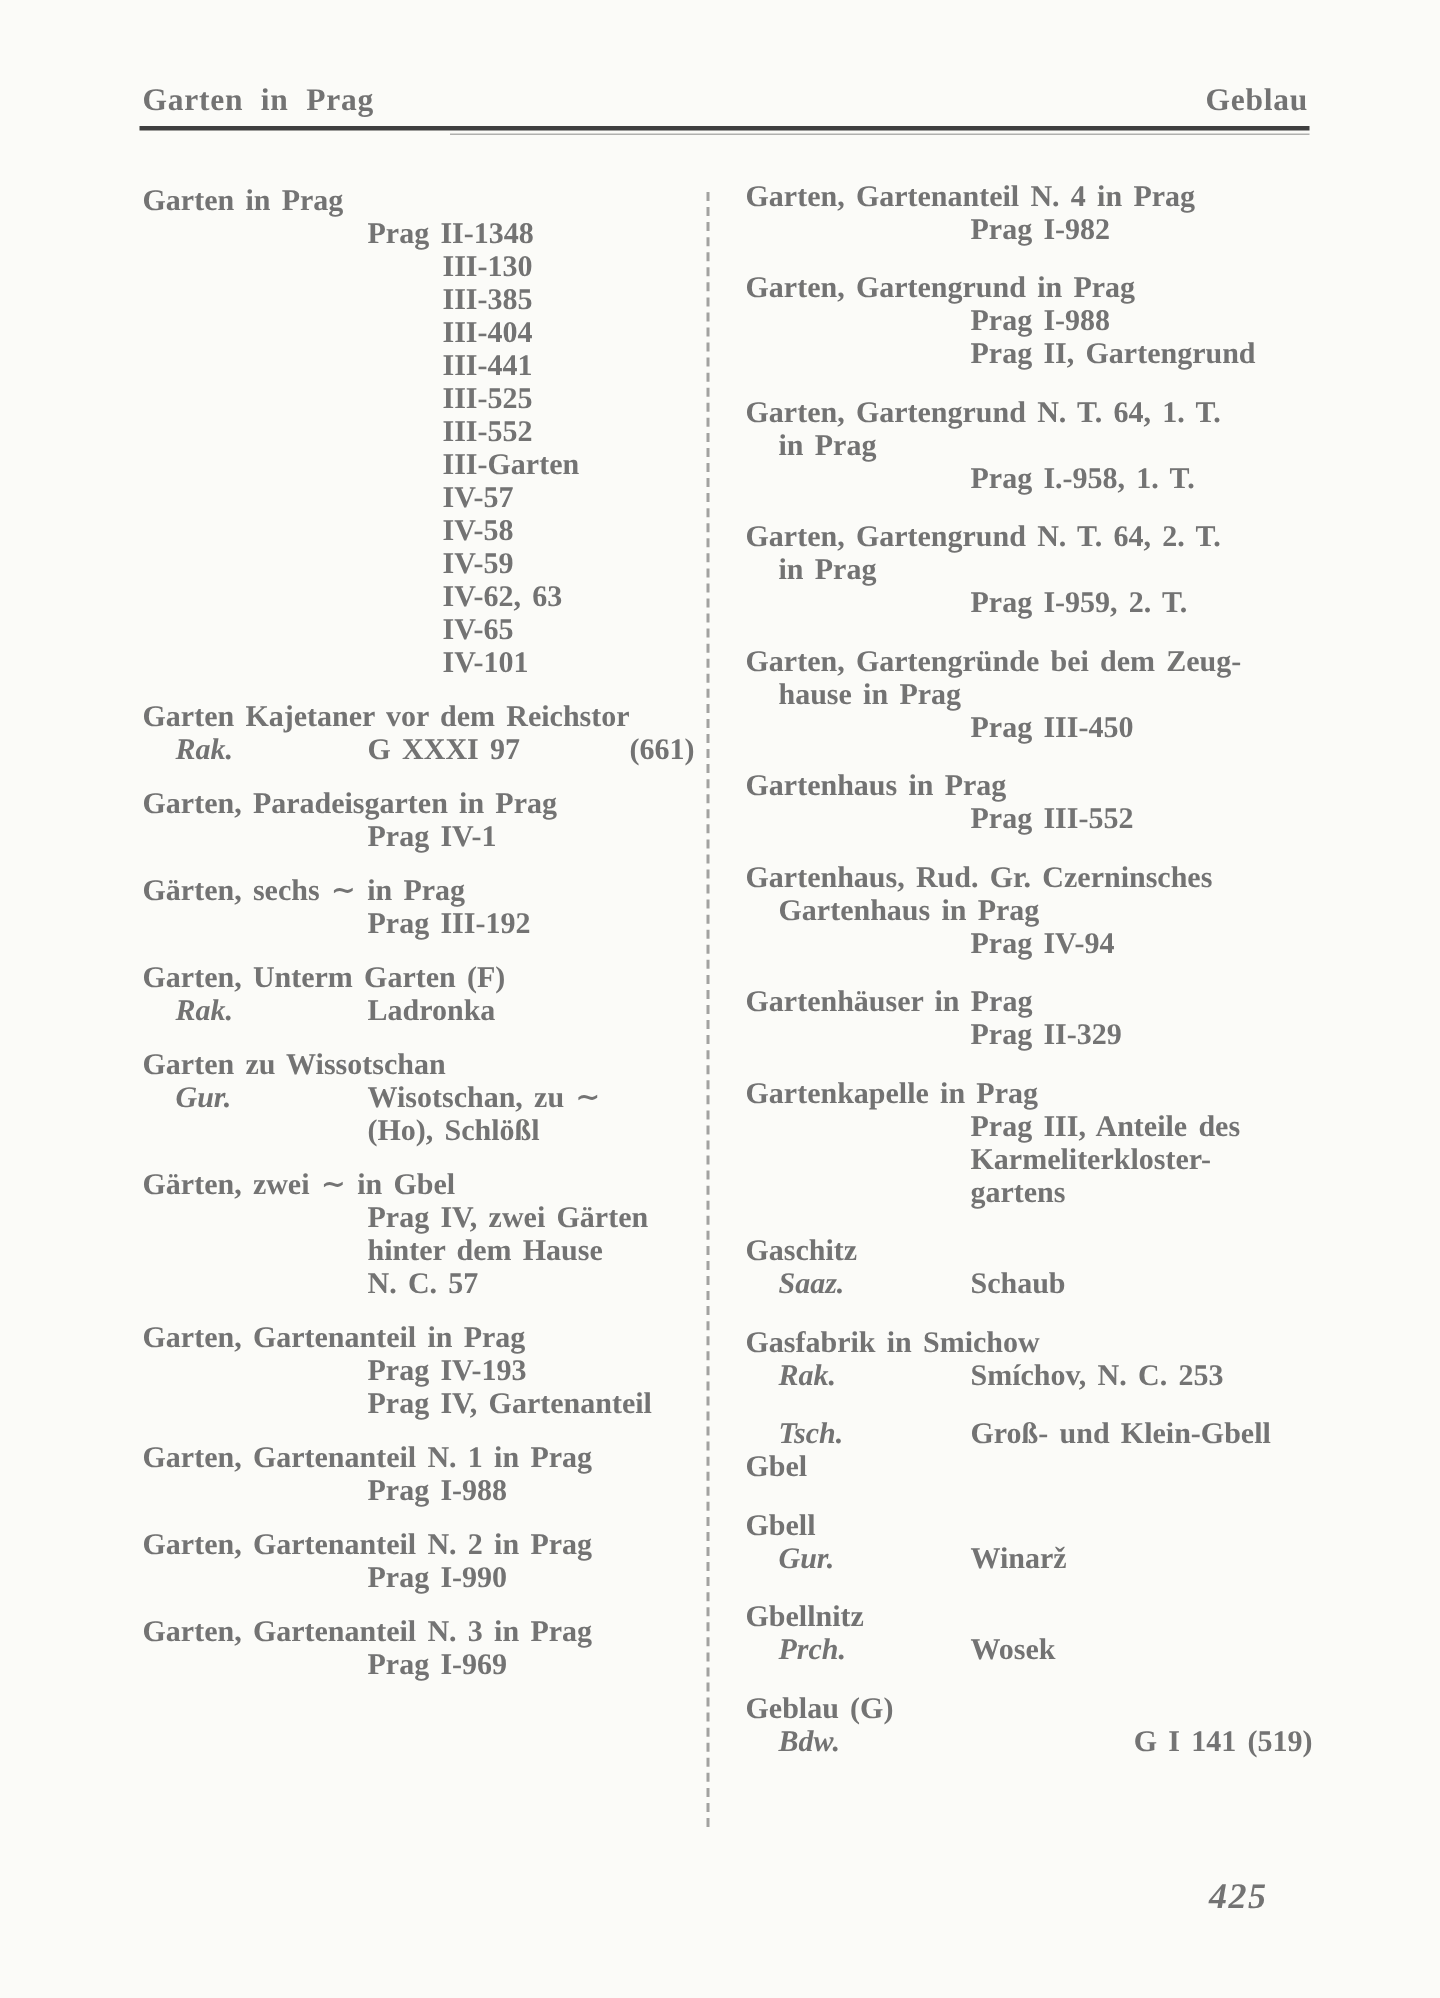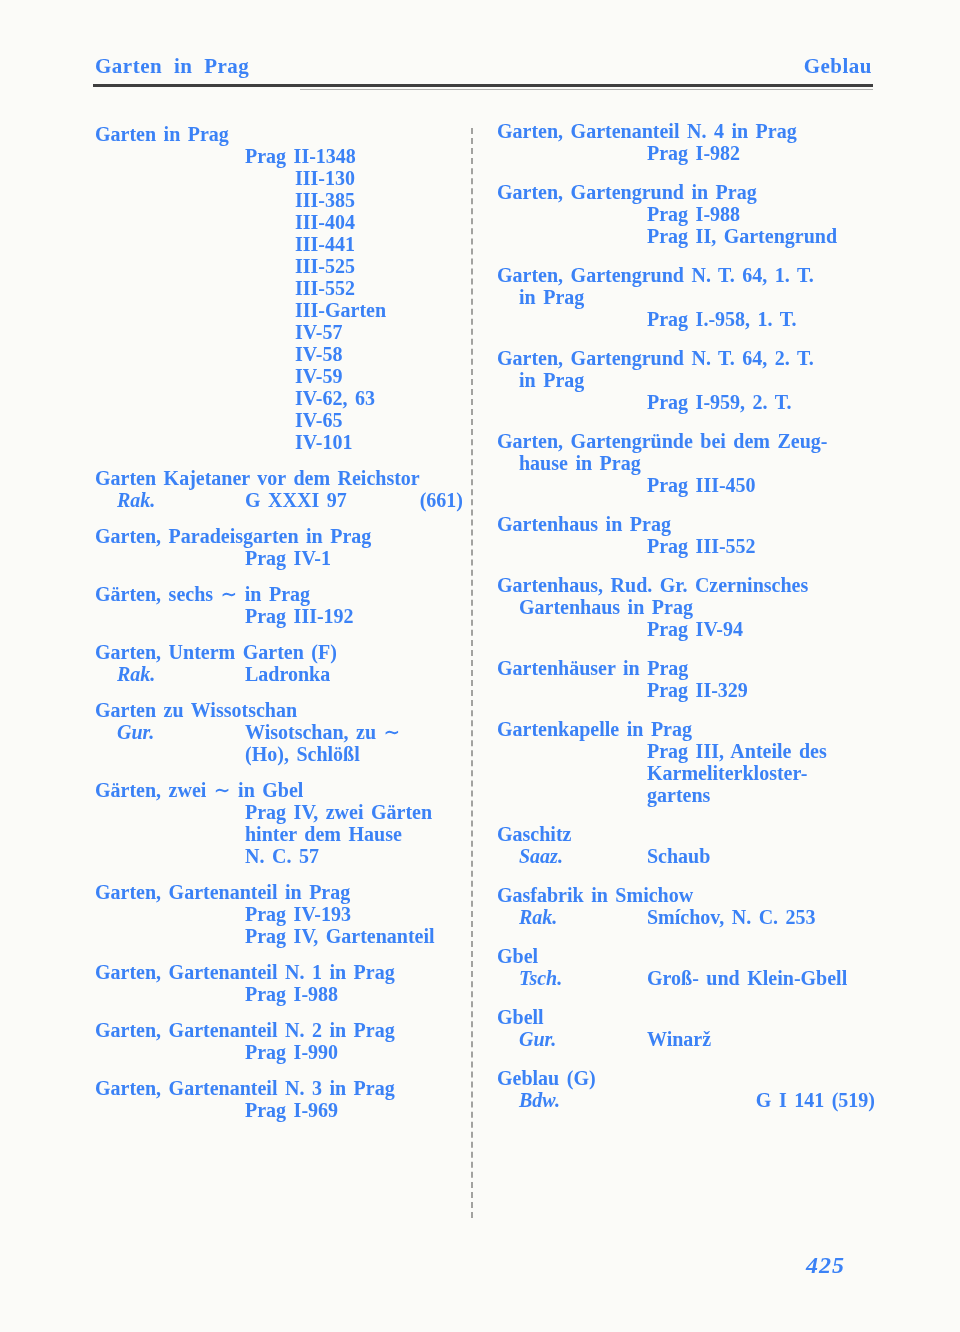--- a/index.html
+++ b/index.html
@@ -1,20 +1,20 @@
 <!DOCTYPE html>
 <html><head>
 <meta charset="utf-8">
 <style>
   html,body{margin:0;padding:0;background:#e9e9e6;}
   .page{
     position:relative;
     width:960px;height:1332px;
     background:#fbfbf8;
-    color:#3b82f6;
+    color:#737373;
     font-family:"Liberation Serif","DejaVu Serif",serif;
     font-weight:700;
     overflow:hidden;
   }
   
   .hdr-left{position:absolute;left:95px;top:54px;font-size:21px;letter-spacing:.5px;word-spacing:6px;}
   .hdr-right{position:absolute;right:88px;top:54px;font-size:21px;letter-spacing:.5px;}
   .hdr-rule{position:absolute;left:93px;top:84px;width:780px;height:3px;background:#242424;opacity:.88;}
   .hdr-rule2{position:absolute;left:300px;top:89px;width:573px;height:1px;background:#555;opacity:.45;}
   
@@ -299,39 +299,48 @@
       <div class="entry">
         <div class="line ind0">
           <span class="val">Gasfabrik in Smichow</span>
         </div>
         <div class="line ind1">
           <span class="src">Rak.</span>
           <span class="val">Smíchov, N. C. 253</span>
         </div>
       </div>
       <div class="entry">
-        <div class="line ind0">
-          <span class="val">Gbel</span>
-        </div>
         <div class="line ind1">
           <span class="src">Tsch.</span>
           <span class="val">Groß- und Klein-Gbell</span>
         </div>
+        <div class="line ind0">
+          <span class="val">Gbel</span>
+        </div>
       </div>
       <div class="entry">
         <div class="line ind0">
           <span class="val">Gbell</span>
         </div>
         <div class="line ind1">
           <span class="src">Gur.</span>
           <span class="val">Winarž</span>
         </div>
       </div>
       <div class="entry">
         <div class="line ind0">
+          <span class="val">Gbellnitz</span>
+        </div>
+        <div class="line ind1">
+          <span class="src">Prch.</span>
+          <span class="val">Wosek</span>
+        </div>
+      </div>
+      <div class="entry">
+        <div class="line ind0">
           <span class="val">Geblau (G)</span>
         </div>
         <div class="line ind1">
           <span class="src">Bdw.</span>
           <span class="val pushright">G I 141 (519)</span>
         </div>
       </div>
     </div>
 
   <div class="pageno">425</div>

